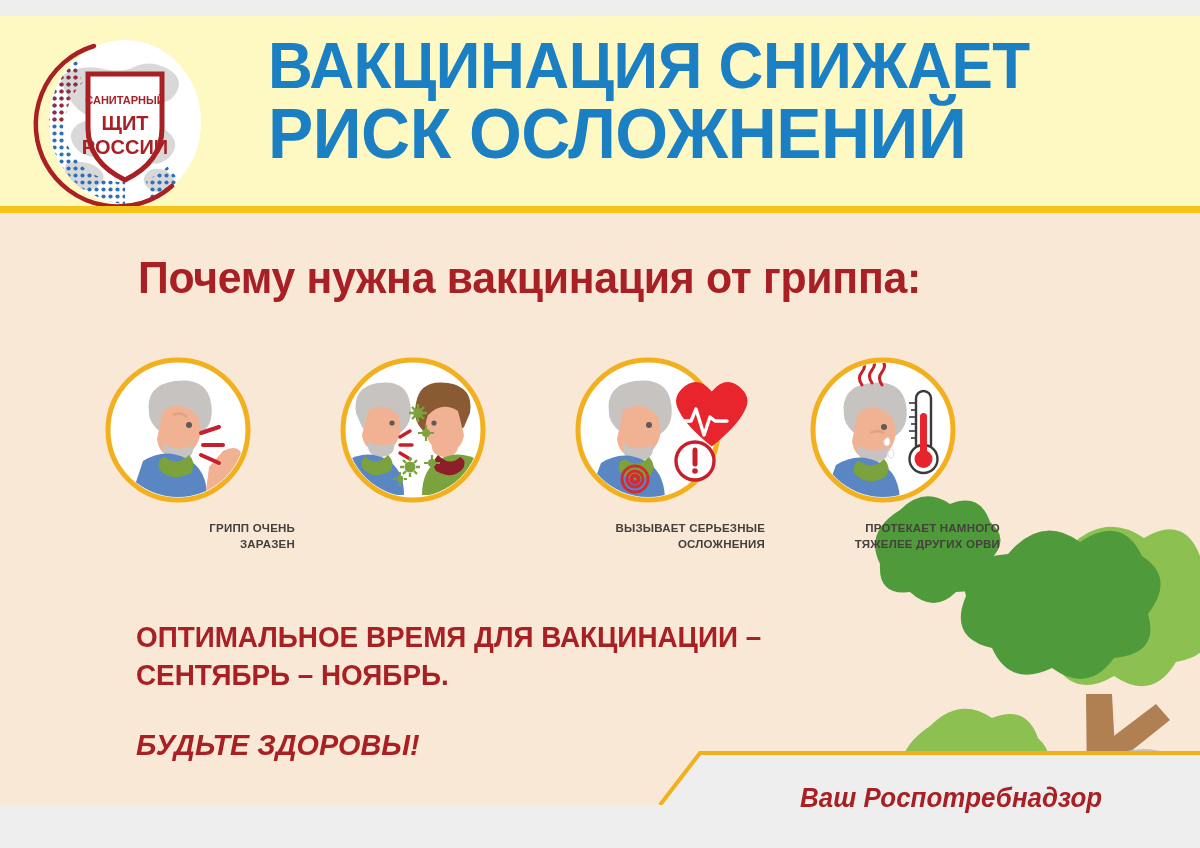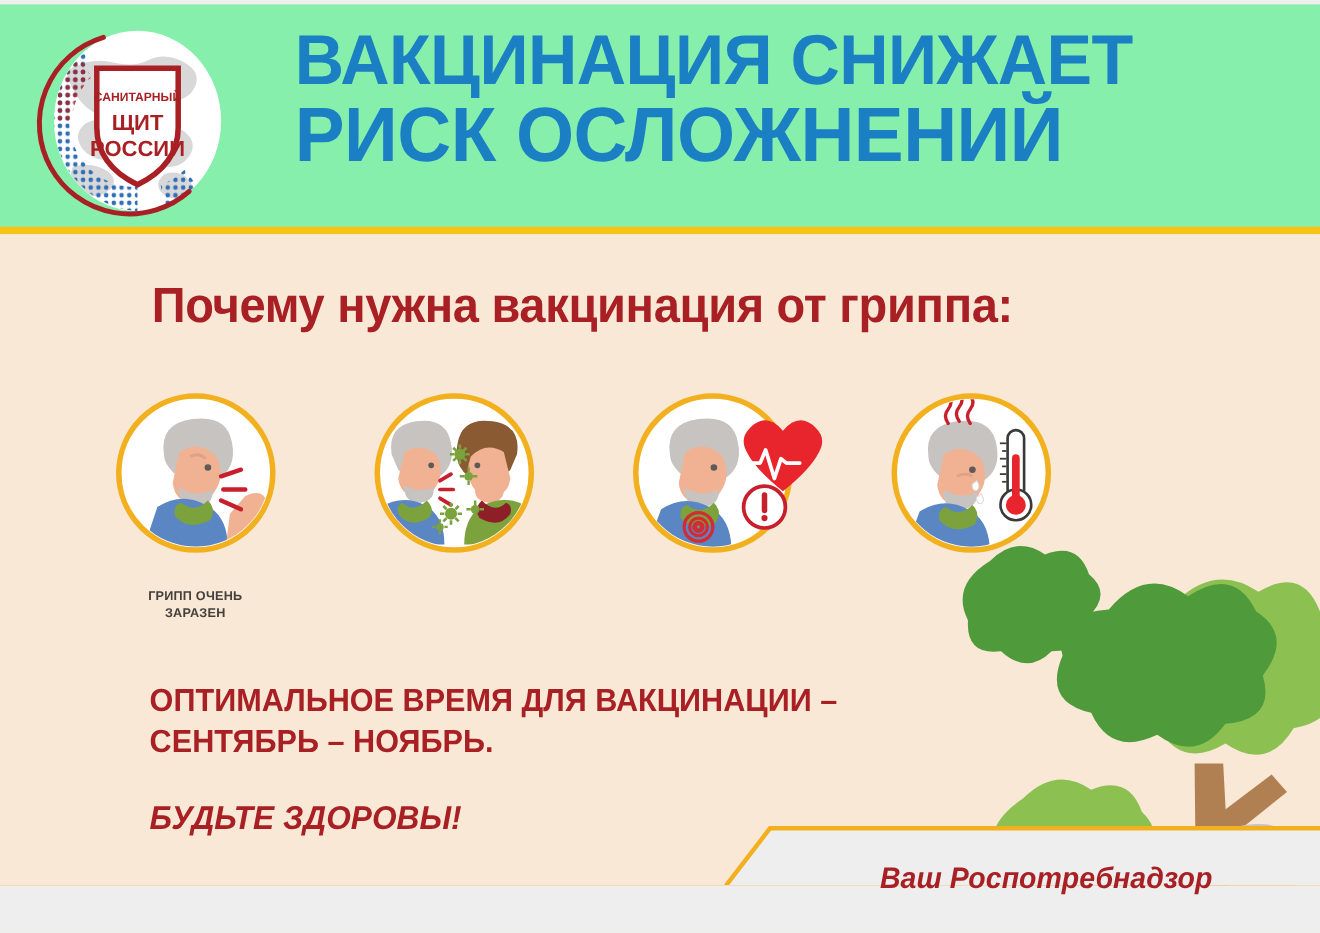--- a/index.html
+++ b/index.html
@@ -5,21 +5,21 @@
   html,body{margin:0;padding:0;}
   body{
     width:1200px;height:848px;overflow:hidden;
     background:#ededed;
     font-family:"Liberation Sans", sans-serif;
     -webkit-font-smoothing:antialiased;
   }
   .poster{position:relative;width:1200px;height:848px;overflow:hidden;background:#eeeeee;}
 
   
-  .header{position:absolute;left:0;top:4px;width:1200px;height:206px;background:#86efac;}
+  .header{position:absolute;left:0;top:16px;width:1200px;height:206px;background:#fef9c3;}
   .header-rule{position:absolute;left:0;top:206px;width:1200px;height:7px;background:#f6c417;}
 
   .logo{position:absolute;left:30px;top:16px;width:190px;height:180px;}
   .logo svg{display:block;width:190px;height:180px;}
 
   .title{
     position:absolute;left:268px;top:20px;width:880px;
     color:#1b7fc4;font-weight:bold;font-size:66px;line-height:0.96;
     letter-spacing:-0.5px;text-transform:uppercase;
     transform:scaleX(0.97);transform-origin:left top;
@@ -40,22 +40,22 @@
   
   .icons{position:absolute;left:60px;top:355px;width:940px;height:215px;}
   .icon-cell{position:absolute;top:0;width:235px;text-align:center;}
   .icon-cell.c0{left:0px;}
   .icon-cell.c1{left:235px;}
   .icon-cell.c2{left:470px;}
   .icon-cell.c3{left:705px;}
   .circle{position:relative;width:150px;height:150px;margin:0 auto;}
   .circle svg{display:block;width:150px;height:150px;overflow:visible;}
   .cap{
-    margin-top:30px;color:#44403c;font-weight:bold;font-size:11.5px;
-    line-height:1.35;letter-spacing:0.2px;text-transform:uppercase;
+    margin-top:16px;color:#44403c;font-weight:bold;font-size:11.5px;
+    line-height:1.35;letter-spacing:0.2px;text-transform:uppercase;text-align:right;
   }
 
   
   .cta{
     position:absolute;left:136px;top:618px;
     color:#a81f24;font-weight:bold;font-size:29px;line-height:1.32;
     transform:scaleX(0.96);transform-origin:left top;white-space:nowrap;
   }
   .health{
     position:absolute;left:136px;top:728px;
@@ -353,20 +353,24 @@
             <path d="M96 52 l10 0 l5 -12 l8 26 l6 -18 l5 4 l12 0" fill="none" stroke="#ffffff" stroke-width="3.4" stroke-linejoin="round" stroke-linecap="round" transform="translate(12,14)"></path>
           </g>
 
           <g>
             <circle cx="122" cy="106" r="19" fill="#ffffff" stroke="#c81f2c" stroke-width="3.4"></circle>
             <path d="M122 95 l0 14" stroke="#c81f2c" stroke-width="5" stroke-linecap="round"></path>
             <circle cx="122" cy="116" r="2.8" fill="#c81f2c"></circle>
           </g>
         </svg>
       </div>
+      <div class="cap">
+        <span>ВЫЗЫВАЕТ СЕРЬЕЗНЫЕ</span><br>
+        <span>ОСЛОЖНЕНИЯ</span>
+      </div>
     </div>
 
     <div class="icon-cell c3">
       <div class="circle">
         <svg viewBox="0 0 150 150" xmlns="http://www.w3.org/2000/svg">
           <circle cx="75" cy="75" r="70" fill="#ffffff" stroke="#f2b01e" stroke-width="5"></circle>
           <clipPath id="cl3">
               <circle cx="75" cy="75" r="67"></circle>
             </clipPath>
           <g clip-path="url(#cl3)">
@@ -397,20 +401,24 @@
               <path d="M101 48 l6 0"></path>
                 <path d="M103 55 l4 0"></path>
                 <path d="M101 62 l6 0"></path>
               <path d="M103 69 l4 0"></path>
                 <path d="M101 76 l6 0"></path>
                 <path d="M103 83 l4 0"></path>
             </g>
           </g>
         </svg>
       </div>
+      <div class="cap">
+        <span>ПРОТЕКАЕТ НАМНОГО</span><br>
+        <span>ТЯЖЕЛЕЕ ДРУГИХ ОРВИ</span>
+      </div>
     </div>
   </div>
 
   <div class="cta">
     <span>ОПТИМАЛЬНОЕ ВРЕМЯ ДЛЯ ВАКЦИНАЦИИ –</span><br>
     <span>СЕНТЯБРЬ – НОЯБРЬ.</span>
   </div>
   <div class="health">БУДЬТЕ ЗДОРОВЫ!</div>
 
   <div class="panel-rule-bottom"></div>

